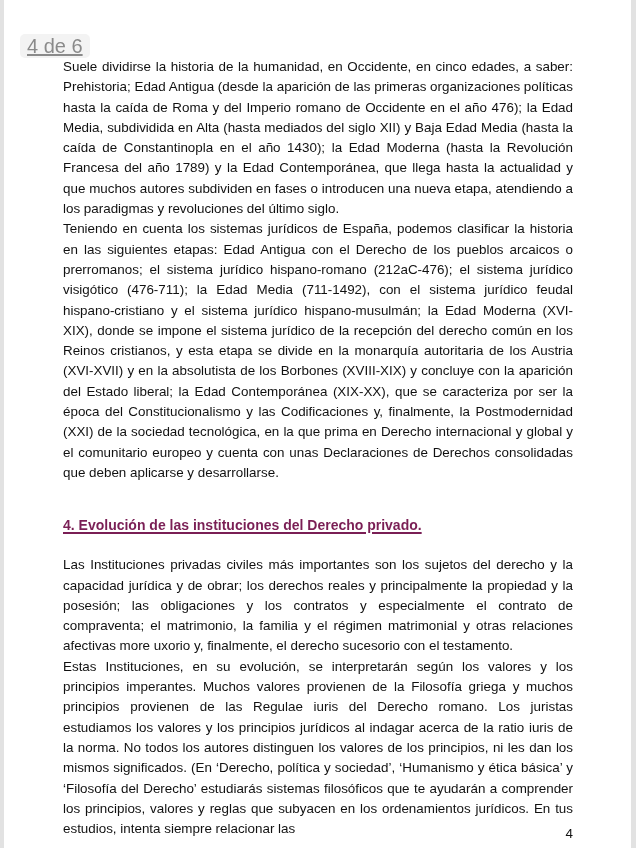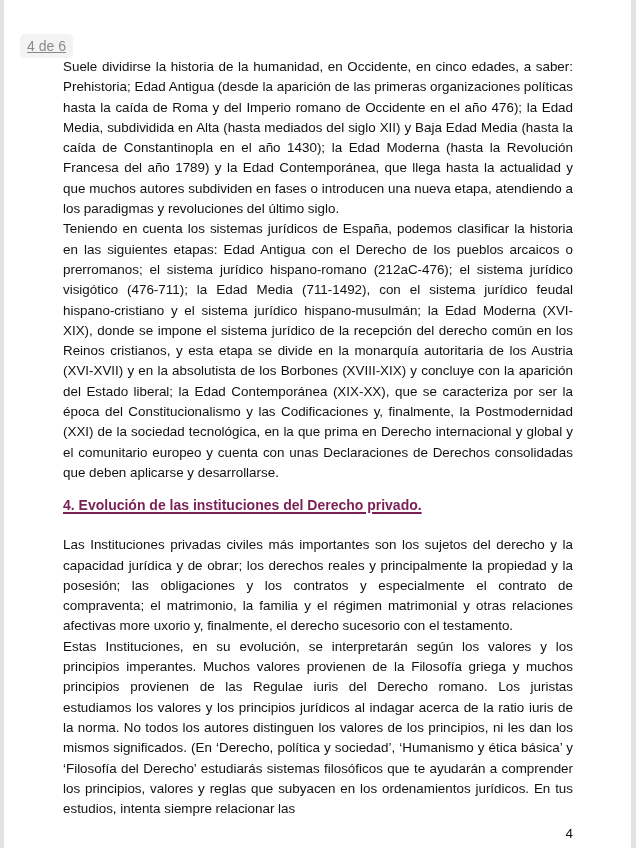--- a/index.html
+++ b/index.html
@@ -28,42 +28,42 @@
   .page-badge {
     position: absolute;
     left: 16px;
     top: 34px;
     height: 24px;
     padding: 0 7px;
     border-radius: 5px;
     background: #f3f3f3;
     color: #8a8a8a;
     font-family: "Liberation Sans", sans-serif;
-    font-size: 14px;
+    font-size: 20px;
     line-height: 24px;
     z-index: 2;
     text-decoration: underline;
   }
   .content {
     position: absolute;
     left: 59px;
     top: 57px;
     width: 510px;
     font-family: "Liberation Sans", sans-serif;
     font-size: 13.4px;
     line-height: 20.3px;
     color: #111111;
   }
   .content p {
     margin: 0;
     text-align: justify;
     text-align-last: left;
   }
   .section-heading {
-    margin: 12px 0 0 0;
+    margin: 32px 0 0 0;
     height: 20px;
     font-family: "Liberation Sans", sans-serif;
     font-size: 14px;
     font-weight: bold;
     color: #7a1f55;
     text-decoration: underline;
     text-underline-offset: 2px;
     text-decoration-thickness: 1.5px;
   }
   .gap {

